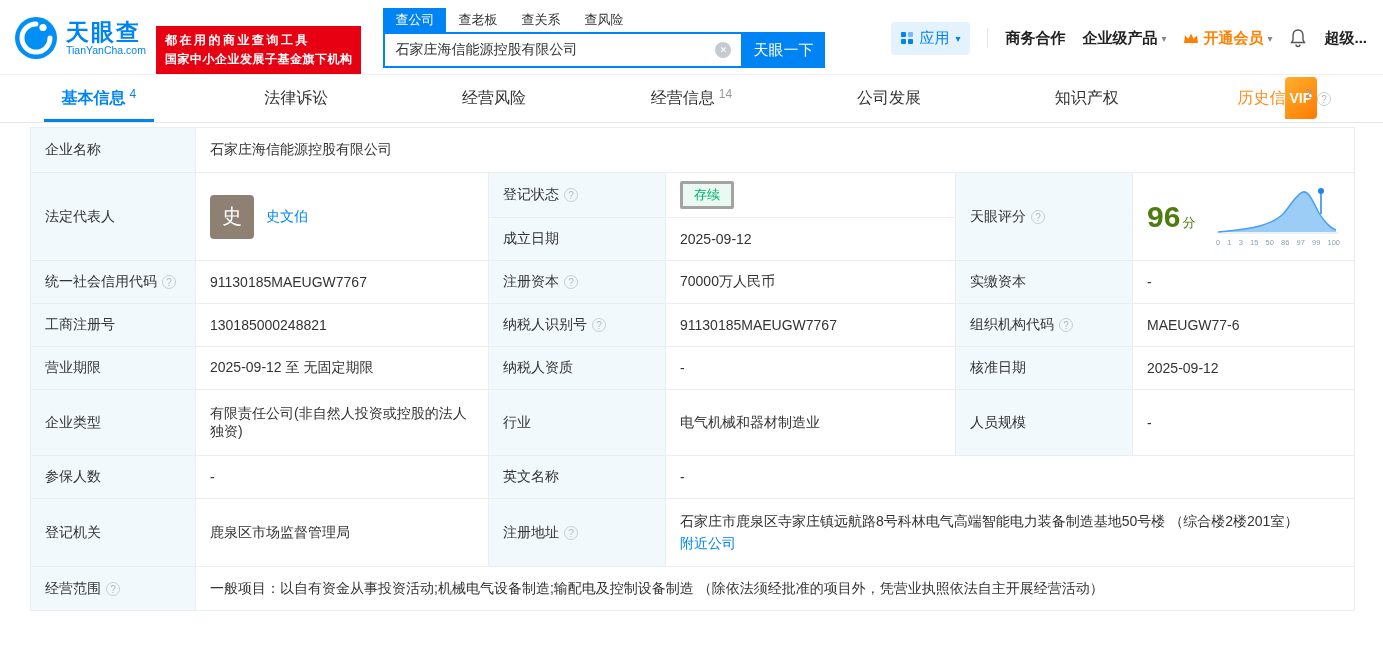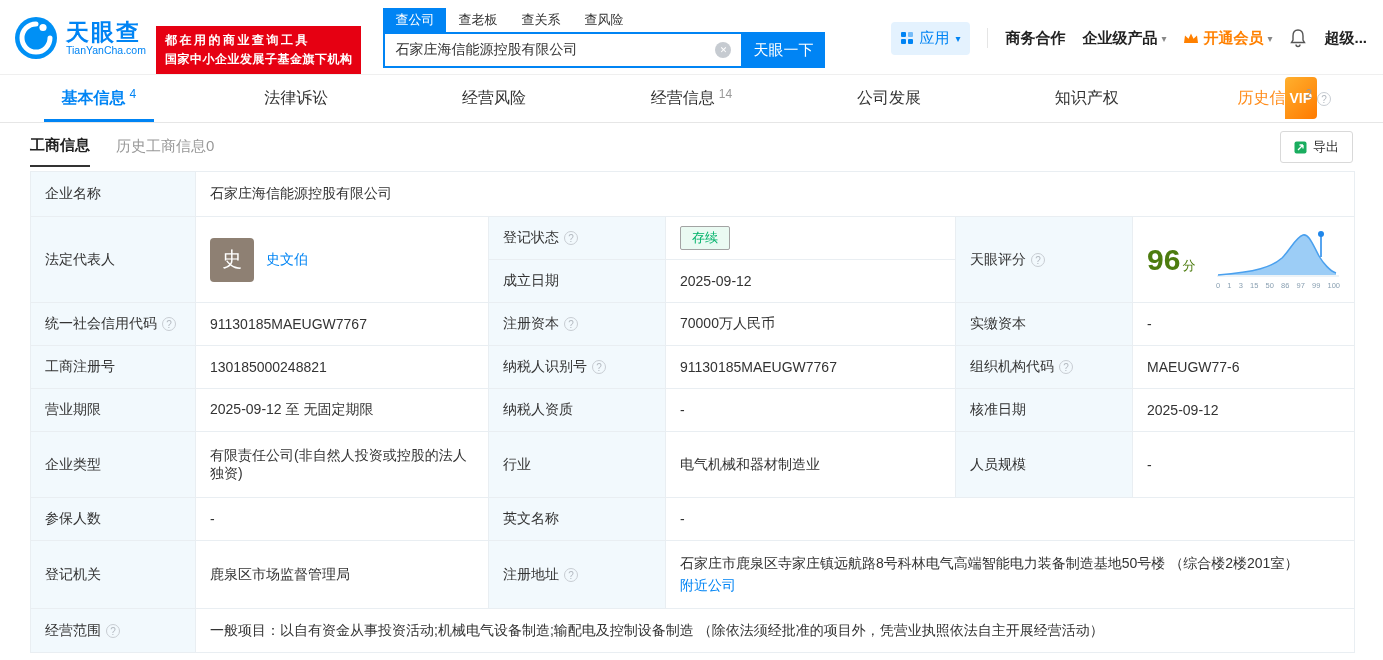--- a/index.html
+++ b/index.html
@@ -64,21 +64,21 @@
   .info-table { width:1325px; margin:4px 28px 0 30px; border-collapse:collapse; table-layout:fixed; font-size:14px; }
   .info-table td { border:1px solid #e9eef2; padding:8px 14px; vertical-align:middle; word-break:break-all; }
   .lbl { background:#f2f9fd; color:#333; }
   .lbl-inner { display:flex; align-items:center; }
   .val { background:#fff; color:#333; }
   tr.h45 td { height:45px; } tr.h43 td { height:43px; } tr.h66 td { height:66px; }
   tr.h68 td { height:68px; } tr.h44 td { height:44px; }
   .link { color:#0084f4; text-decoration:none; cursor:pointer; }
   .rep { display:flex; align-items:center; gap:12px; }
   .avatar { width:44px; height:44px; border-radius:4px; background:#8e8073; color:#fff; font-size:20px; display:flex; align-items:center; justify-content:center; cursor:pointer; flex:none; }
-  .badge-green { display:inline-block; color:#00b26a; background:#eafaf2; border:1px solid #a3a3a3; border-radius:2px; font-size:13px; padding:2px 11px; }
+  .badge-green { display:inline-block; color:#00b26a; background:#eafaf2; border:3px solid #a3a3a3; border-radius:2px; font-size:13px; padding:2px 11px; }
   .score-cell-inner { display:flex; align-items:center; }
   .score-num { color:#4d7c0f; font-weight:bold; font-size:30px; line-height:1; }
   .score-num .fen { font-size:13px; font-weight:normal; margin-left:2px; }
   .score-chart { margin-left:auto; width:124px; cursor:pointer; }
   .ticks { display:flex; justify-content:space-between; font-size:7.5px; color:#8aa0b2; margin-top:1px; }
   .addr-line { margin-bottom:4px; }
 </style>
 </head>
 <body>
 
@@ -188,31 +188,20 @@
     <div class="mtab history">
       <span class="mtab-inner">
         <span class="vip-badge">VIP</span>
         <span>历史信息</span>
         <span class="count">2</span>
         <span class="help">?</span>
       </span>
     </div>
   </nav>
 
-  <div class="subtabs">
-    <span class="subtab active">工商信息</span>
-    <span class="subtab muted">历史工商信息0</span>
-    <button class="export-btn">
-      <svg width="13" height="13" viewBox="0 0 13 13">
-        <rect x="0.5" y="0.5" width="12" height="12" rx="2" fill="#1aad5f"></rect>
-        <path d="M4 9 L9 4 M9 4 L9 7.5 M9 4 L5.5 4" stroke="#fff" stroke-width="1.3" fill="none"></path>
-      </svg>
-      <span>导出</span>
-    </button>
-  </div>
 
   <table class="info-table">
     <colgroup>
       <col style="width:165px">
         <col style="width:293px">
         <col style="width:177px">
       <col style="width:290px">
         <col style="width:177px">
         <col>
     </colgroup>

